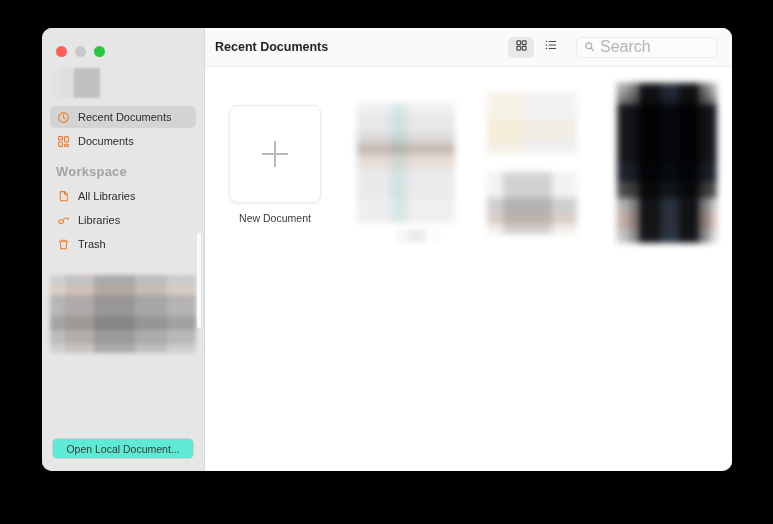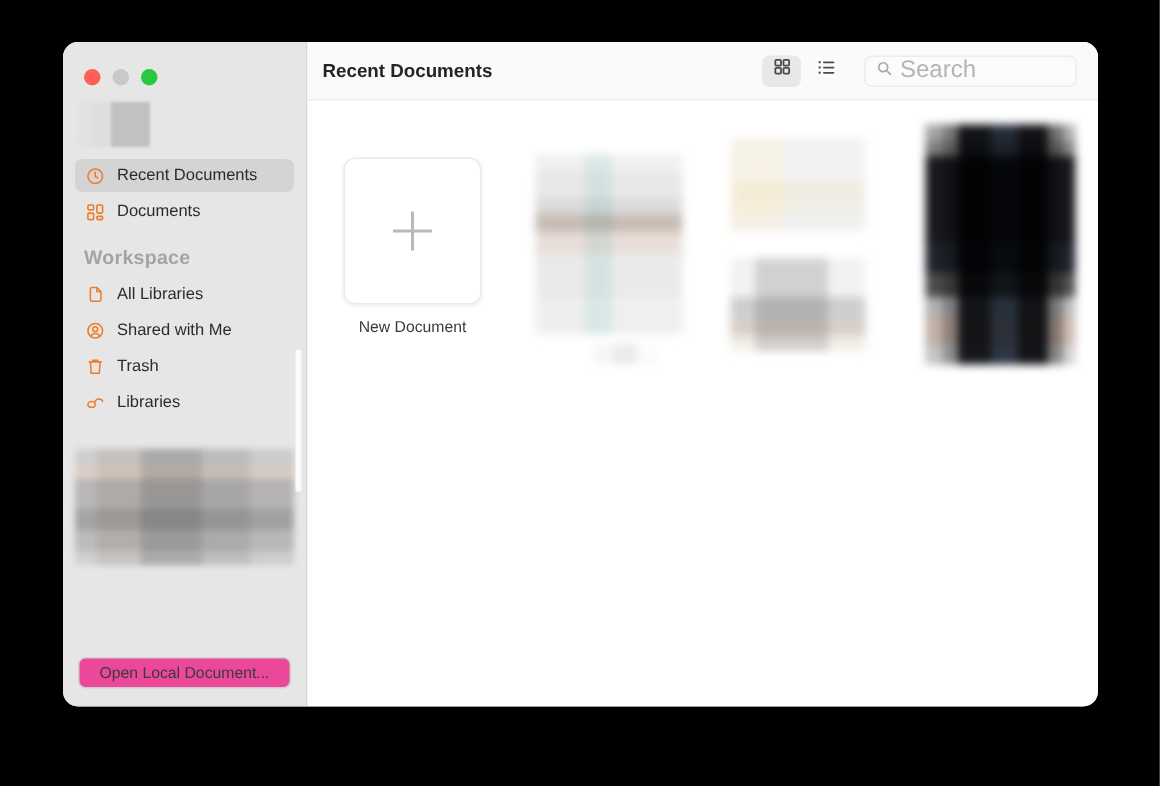--- a/index.html
+++ b/index.html
@@ -124,21 +124,21 @@
 
   .sidebar-footer {
     margin-top: auto;
     padding: 10px 10px 12px 10px;
   }
   .open-local-btn {
     width: 100%;
     height: 21px;
     border: 1px solid #cfcfcf;
     border-radius: 5px;
-    background: #ec4899;
+    background: #5eead4;
     font-size: 10.5px;
     color: #3a3a3a;
     font-family: "Liberation Sans", sans-serif;
     display: flex; align-items: center; justify-content: center;
     cursor: default;
   }
 
   
   #main {
     flex: 1;
@@ -366,50 +366,40 @@
       <div class="side-item">
         <span class="side-icon">
           <svg width="13" height="13" viewBox="0 0 24 24" fill="none" stroke="currentColor" stroke-width="1.9">
             <path d="M8 3h6l5 5v10a2 2 0 0 1-2 2H8a2 2 0 0 1-2-2V5a2 2 0 0 1 2-2z"></path>
             <path d="M14 3v5h5"></path>
           </svg>
         </span>
         <span>All Libraries</span>
       </div>
 
+
       <div class="side-item">
         <span class="side-icon">
           <svg width="13" height="13" viewBox="0 0 24 24" fill="none" stroke="currentColor" stroke-width="1.9">
-            <circle cx="12" cy="12" r="9"></circle>
-              <circle cx="12" cy="10" r="3"></circle>
-            <path d="M6.5 19a6 6 0 0 1 11 0"></path>
-          </svg>
-        </span>
-        <span>Shared with Me</span>
+            <path d="M3 14c0-2 2-3.5 4.5-3.5S12 12 12 14s-2 3.5-4.5 3.5S3 16 3 14z"></path>
+            <path d="M12 11c0-2 2-3.5 4.5-3.5S21 9 21 11"></path>
+          </svg>
+        </span>
+        <span>Libraries</span>
       </div>
 
       <div class="side-item">
         <span class="side-icon">
           <svg width="13" height="13" viewBox="0 0 24 24" fill="none" stroke="currentColor" stroke-width="1.9">
             <path d="M4 6h16"></path>
               <path d="M9 6V4h6v2"></path>
             <path d="M6 6l1 14h10l1-14"></path>
           </svg>
         </span>
         <span>Trash</span>
-      </div>
-
-      <div class="side-item">
-        <span class="side-icon">
-          <svg width="13" height="13" viewBox="0 0 24 24" fill="none" stroke="currentColor" stroke-width="1.9">
-            <path d="M3 14c0-2 2-3.5 4.5-3.5S12 12 12 14s-2 3.5-4.5 3.5S3 16 3 14z"></path>
-            <path d="M12 11c0-2 2-3.5 4.5-3.5S21 9 21 11"></path>
-          </svg>
-        </span>
-        <span>Libraries</span>
       </div>
     </div>
 
     <div class="side-blur-block"></div>
     <div class="side-scrollbar"></div>
 
     <div class="sidebar-footer">
       <div class="open-local-btn">Open Local Document...</div>
     </div>
   </div>

